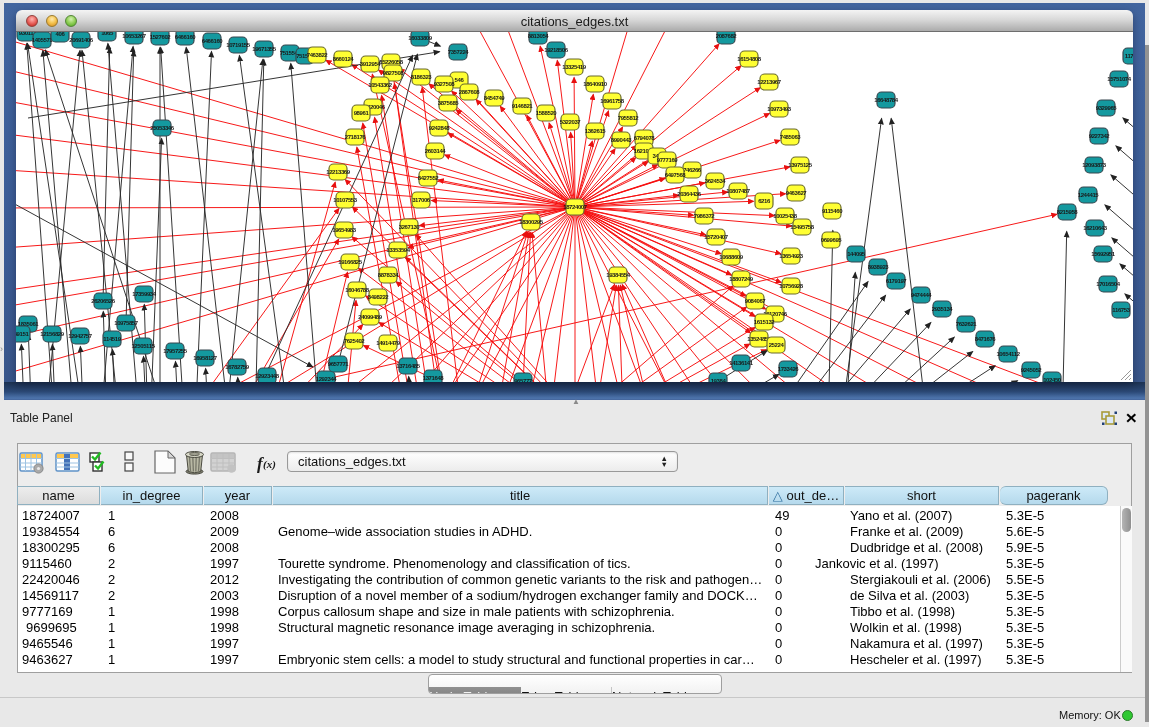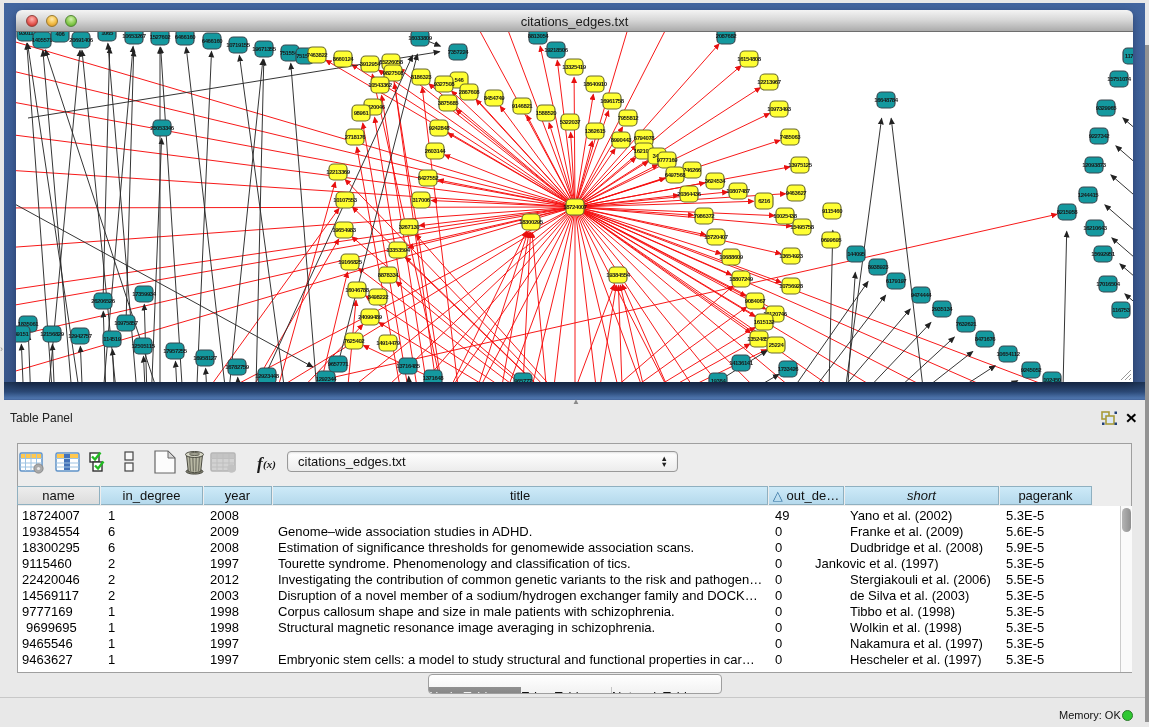--- a/index.html
+++ b/index.html
@@ -639,46 +639,45 @@
 </g>
       </svg></div>
   <div id="combo">citations_edges.txt<span class="arr">▲<br>▼</span></div>
   <div id="tarea"></div>
   <div id="thead">
 <div class="hc" style="left:17px;width:83px;background:linear-gradient(#ededed,#dcdcdc);">name</div>
 <div class="hc" style="left:101px;width:102px;">in_degree</div>
 <div class="hc" style="left:204px;width:68px;">year</div>
 <div class="hc" style="left:273px;width:495px;">title</div>
 <div class="hc" style="left:769px;width:75px;"><span style="color:#2e6e9e">△</span> out_de…</div>
-<div class="hc" style="left:845px;width:154px;font-style:italic;">short</div>
-<div class="hc" style="left:1000px;width:92px;">pagerank</div>
+<div class="hc" style="left:845px;width:154px;">short</div>
+<div class="hc" style="left:1000px;width:108px;border-radius:6px;">pagerank</div>
   </div>
   <div id="tbody">
 <div class="row" style="top:508px">
         <div class="rc" style="left:5px">18724007</div>
         <div class="rc" style="left:91px">1</div>
         <div class="rc" style="left:193px">2008</div>
         <div class="rc" style="left:758px">49</div>
-        <div class="rc" style="left:833px">Yano et al. (2002)</div>
+        <div class="rc" style="left:833px">Yano et al. (2007)</div>
         <div class="rc" style="left:989px">5.3E-5</div>
       </div>
 <div class="row" style="top:524px">
         <div class="rc" style="left:5px">19384554</div>
         <div class="rc" style="left:91px">6</div>
         <div class="rc" style="left:193px">2009</div>
         <div class="rc" style="left:261px;width:489px;overflow:hidden">Genome–wide association studies in ADHD.</div>
         <div class="rc" style="left:758px">0</div>
         <div class="rc" style="left:833px">Franke et al. (2009)</div>
         <div class="rc" style="left:989px">5.6E-5</div>
       </div>
 <div class="row" style="top:540px">
         <div class="rc" style="left:5px">18300295</div>
         <div class="rc" style="left:91px">6</div>
         <div class="rc" style="left:193px">2008</div>
-        <div class="rc" style="left:261px;width:489px;overflow:hidden">Estimation of significance thresholds for genomewide association scans.</div>
         <div class="rc" style="left:758px">0</div>
         <div class="rc" style="left:833px">Dudbridge et al. (2008)</div>
         <div class="rc" style="left:989px">5.9E-5</div>
       </div>
 <div class="row" style="top:556px">
         <div class="rc" style="left:5px">9115460</div>
         <div class="rc" style="left:91px">2</div>
         <div class="rc" style="left:193px">1997</div>
         <div class="rc" style="left:261px;width:489px;overflow:hidden">Tourette syndrome. Phenomenology and classification of tics.</div>
         <div class="rc" style="left:758px">0</div>

